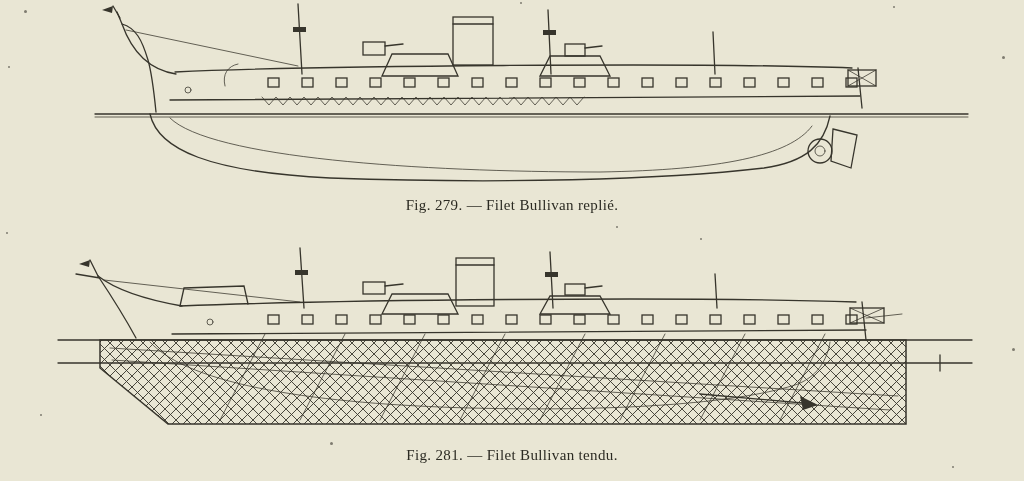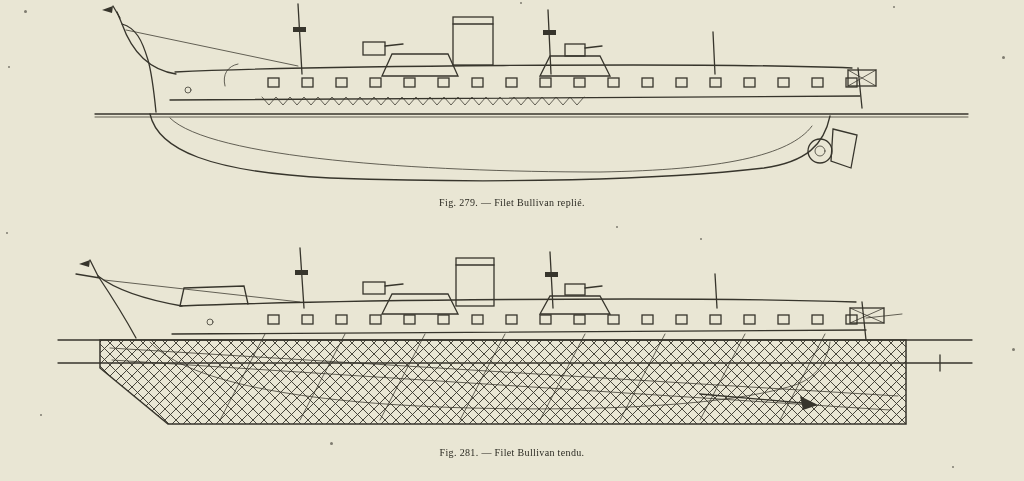--- a/index.html
+++ b/index.html
@@ -8,21 +8,21 @@
     width:1024px;height:481px;
     background:#e9e6d4;
     overflow:hidden;
     font-family:"Liberation Serif", serif;
     color:#2e2c25;
   }
   figure{margin:0;}
   .caption{
     position:absolute;left:0;width:100%;
     text-align:center;
-    font-size:10px;
+    font-size:15px;
     letter-spacing:0.35px;
     color:#2b2a22;
   }
   .cap-1{top:197px;}
   .cap-2{top:447px;}
   svg{position:absolute;left:0;}
   .fig1{top:0;}
   .fig2{top:244px;}
   svg line, svg path, svg rect, svg circle, svg polygon{
     stroke:#37352c; stroke-width:1.3; fill:none; stroke-linecap:round;

